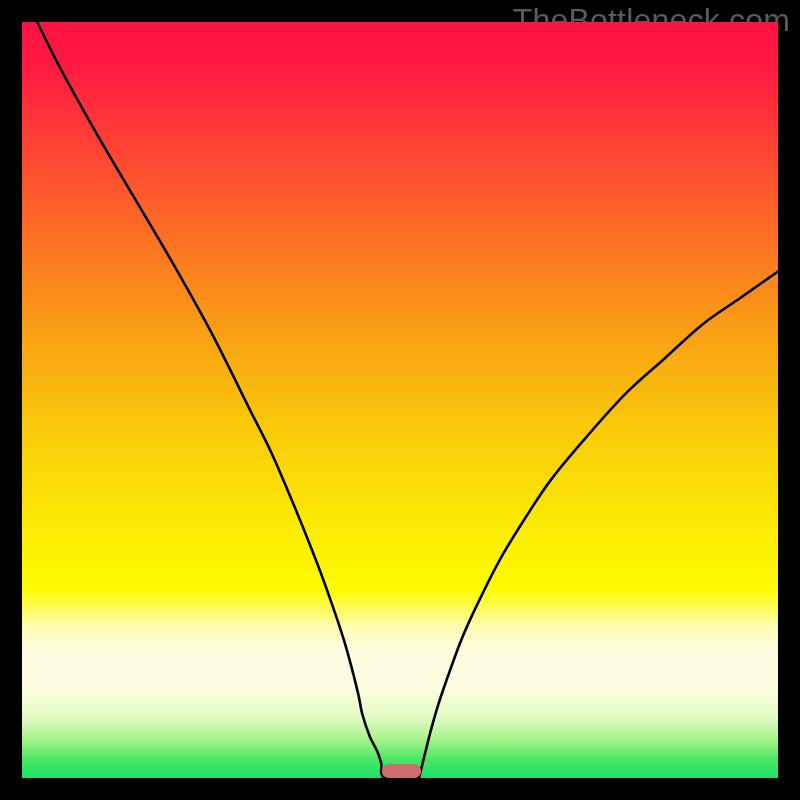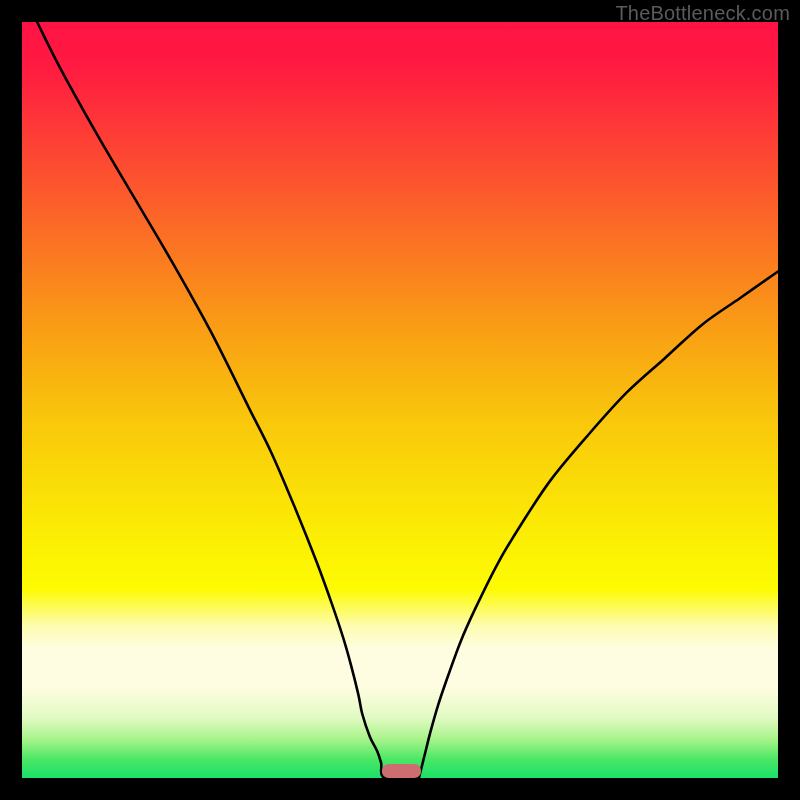--- a/index.html
+++ b/index.html
@@ -21,21 +21,21 @@
     left: 22px;
     top: 22px;
     width: 756px;
     height: 756px;
   }
   .watermark {
     position: absolute;
     top: 2px;
     right: 10px;
     font-family: Arial, Helvetica, sans-serif;
-    font-size: 20px;
+    font-size: 32px;
     color: #5b5b5b;
     font-weight: 500;
     letter-spacing: 0.2px;
     margin-left: 45px;
   }
   svg {
     display: block;
   }
 </style>
 </head>

